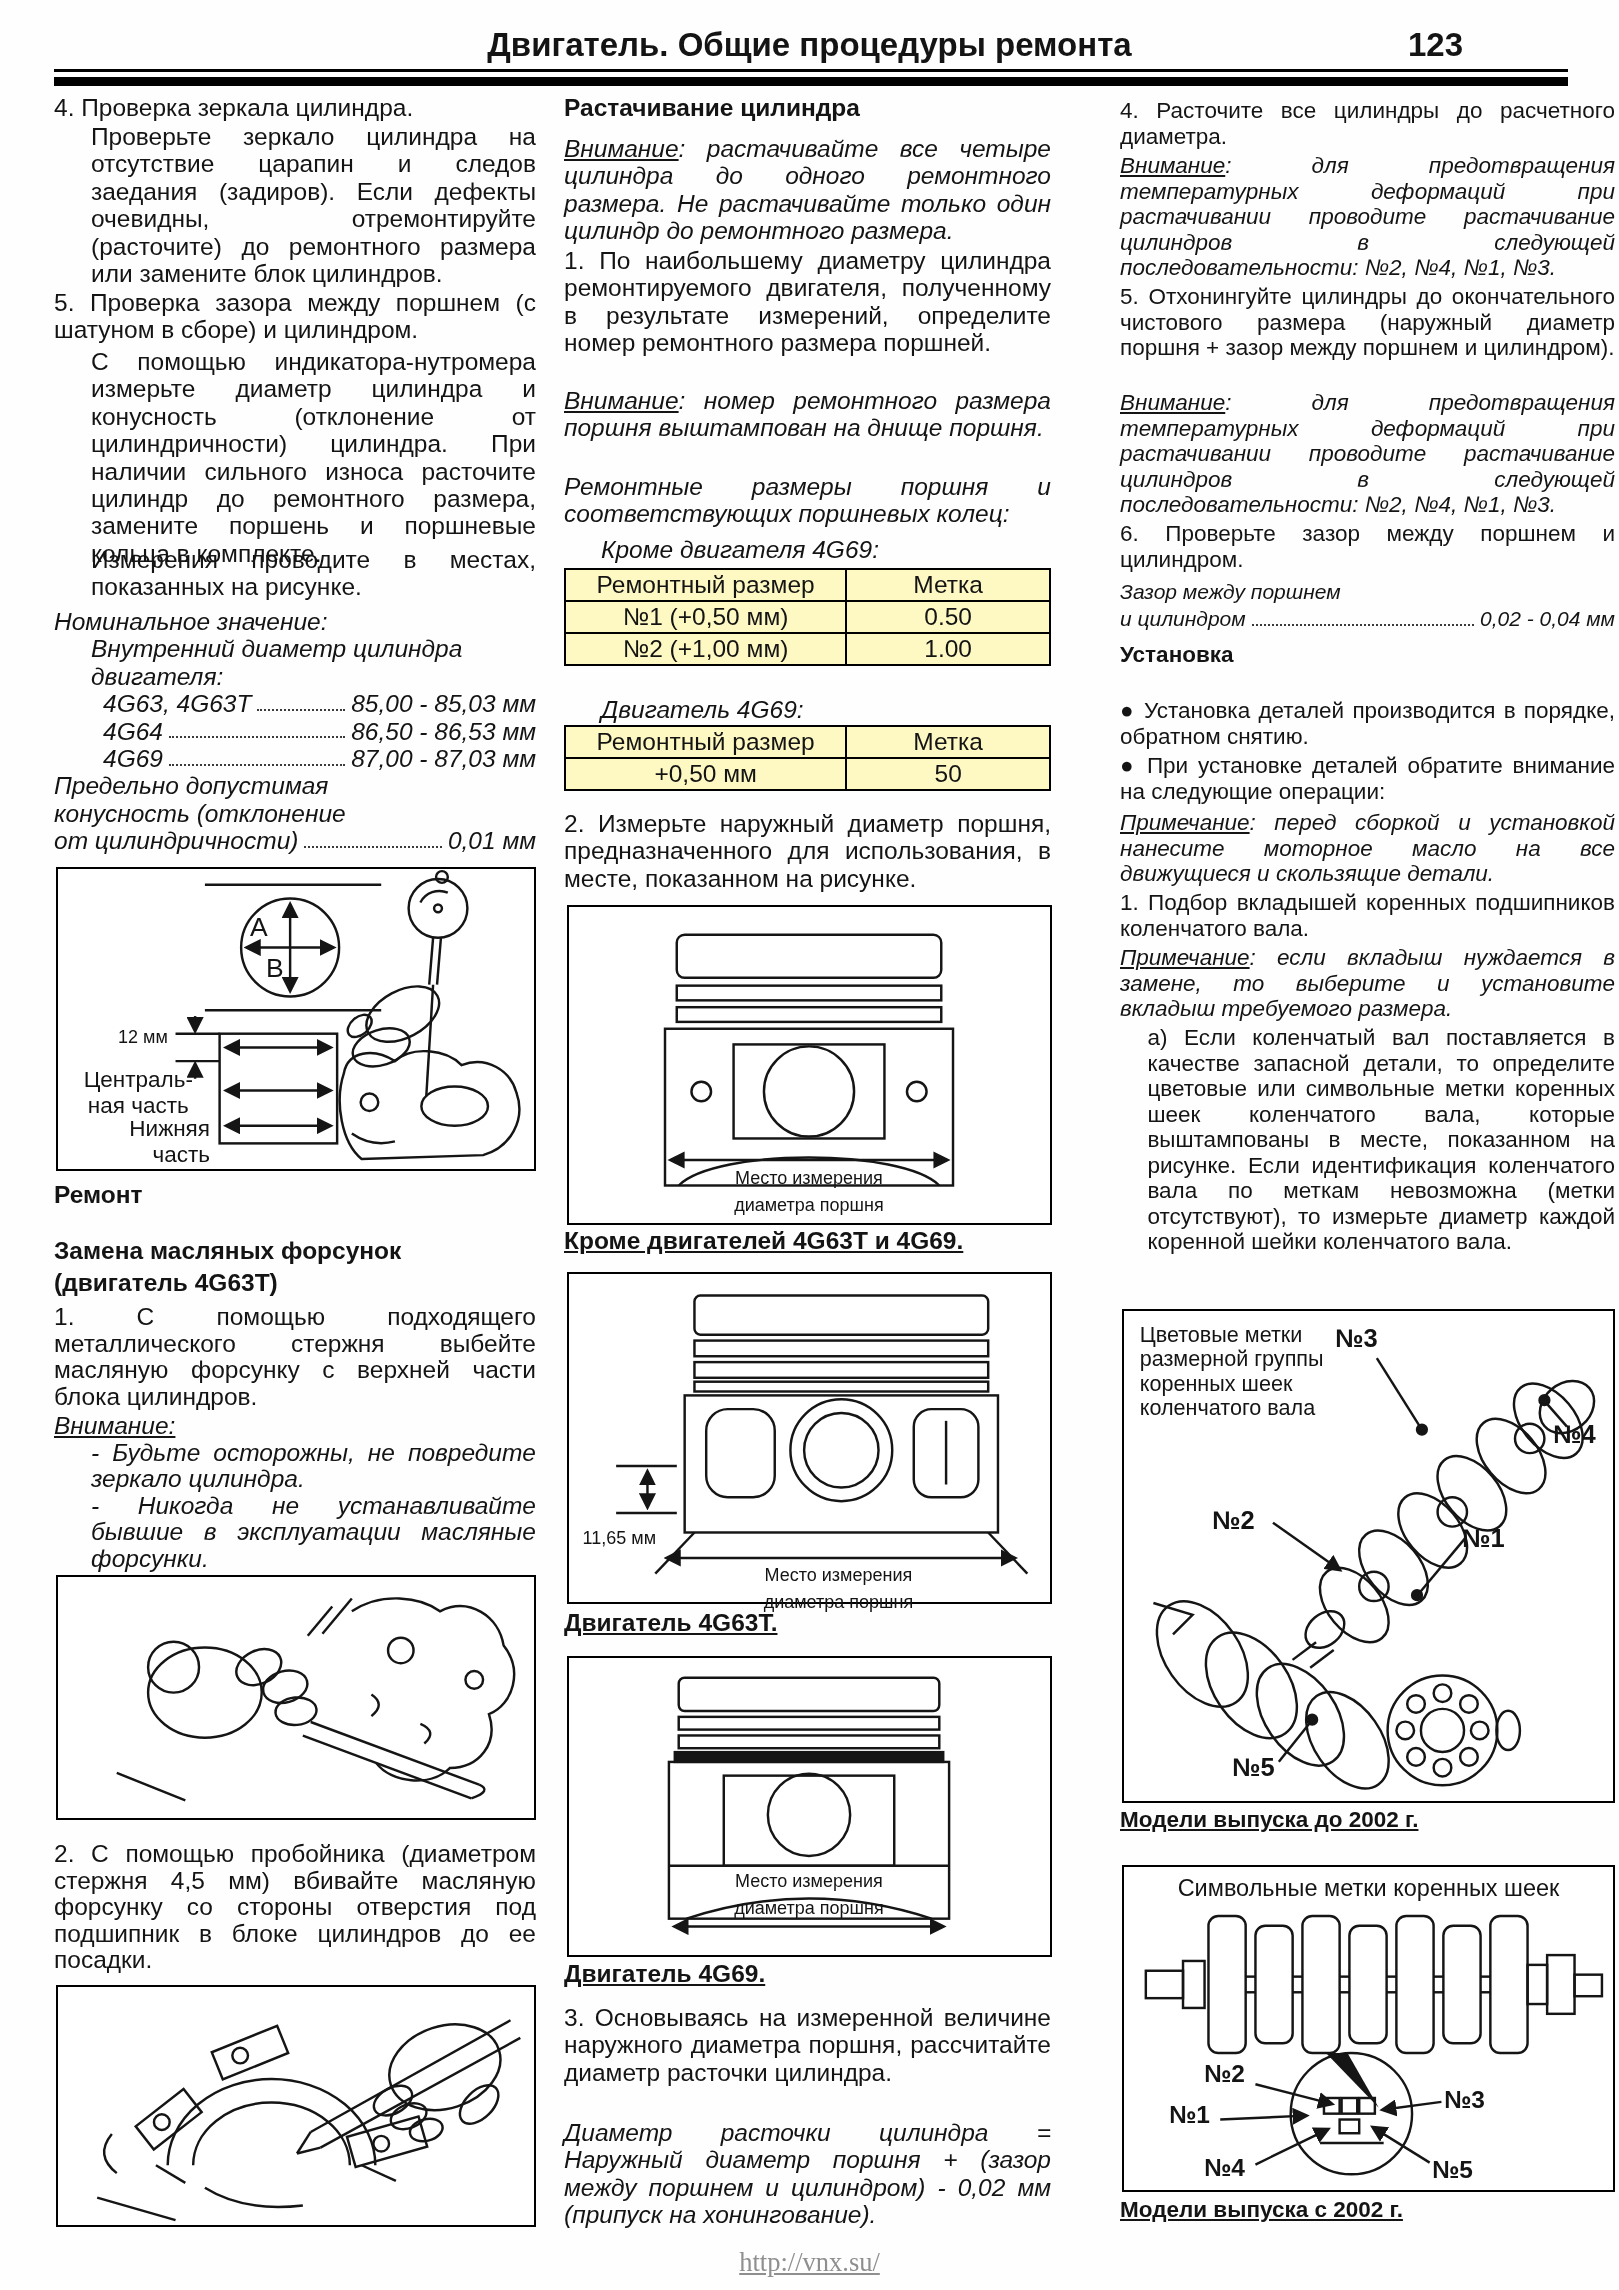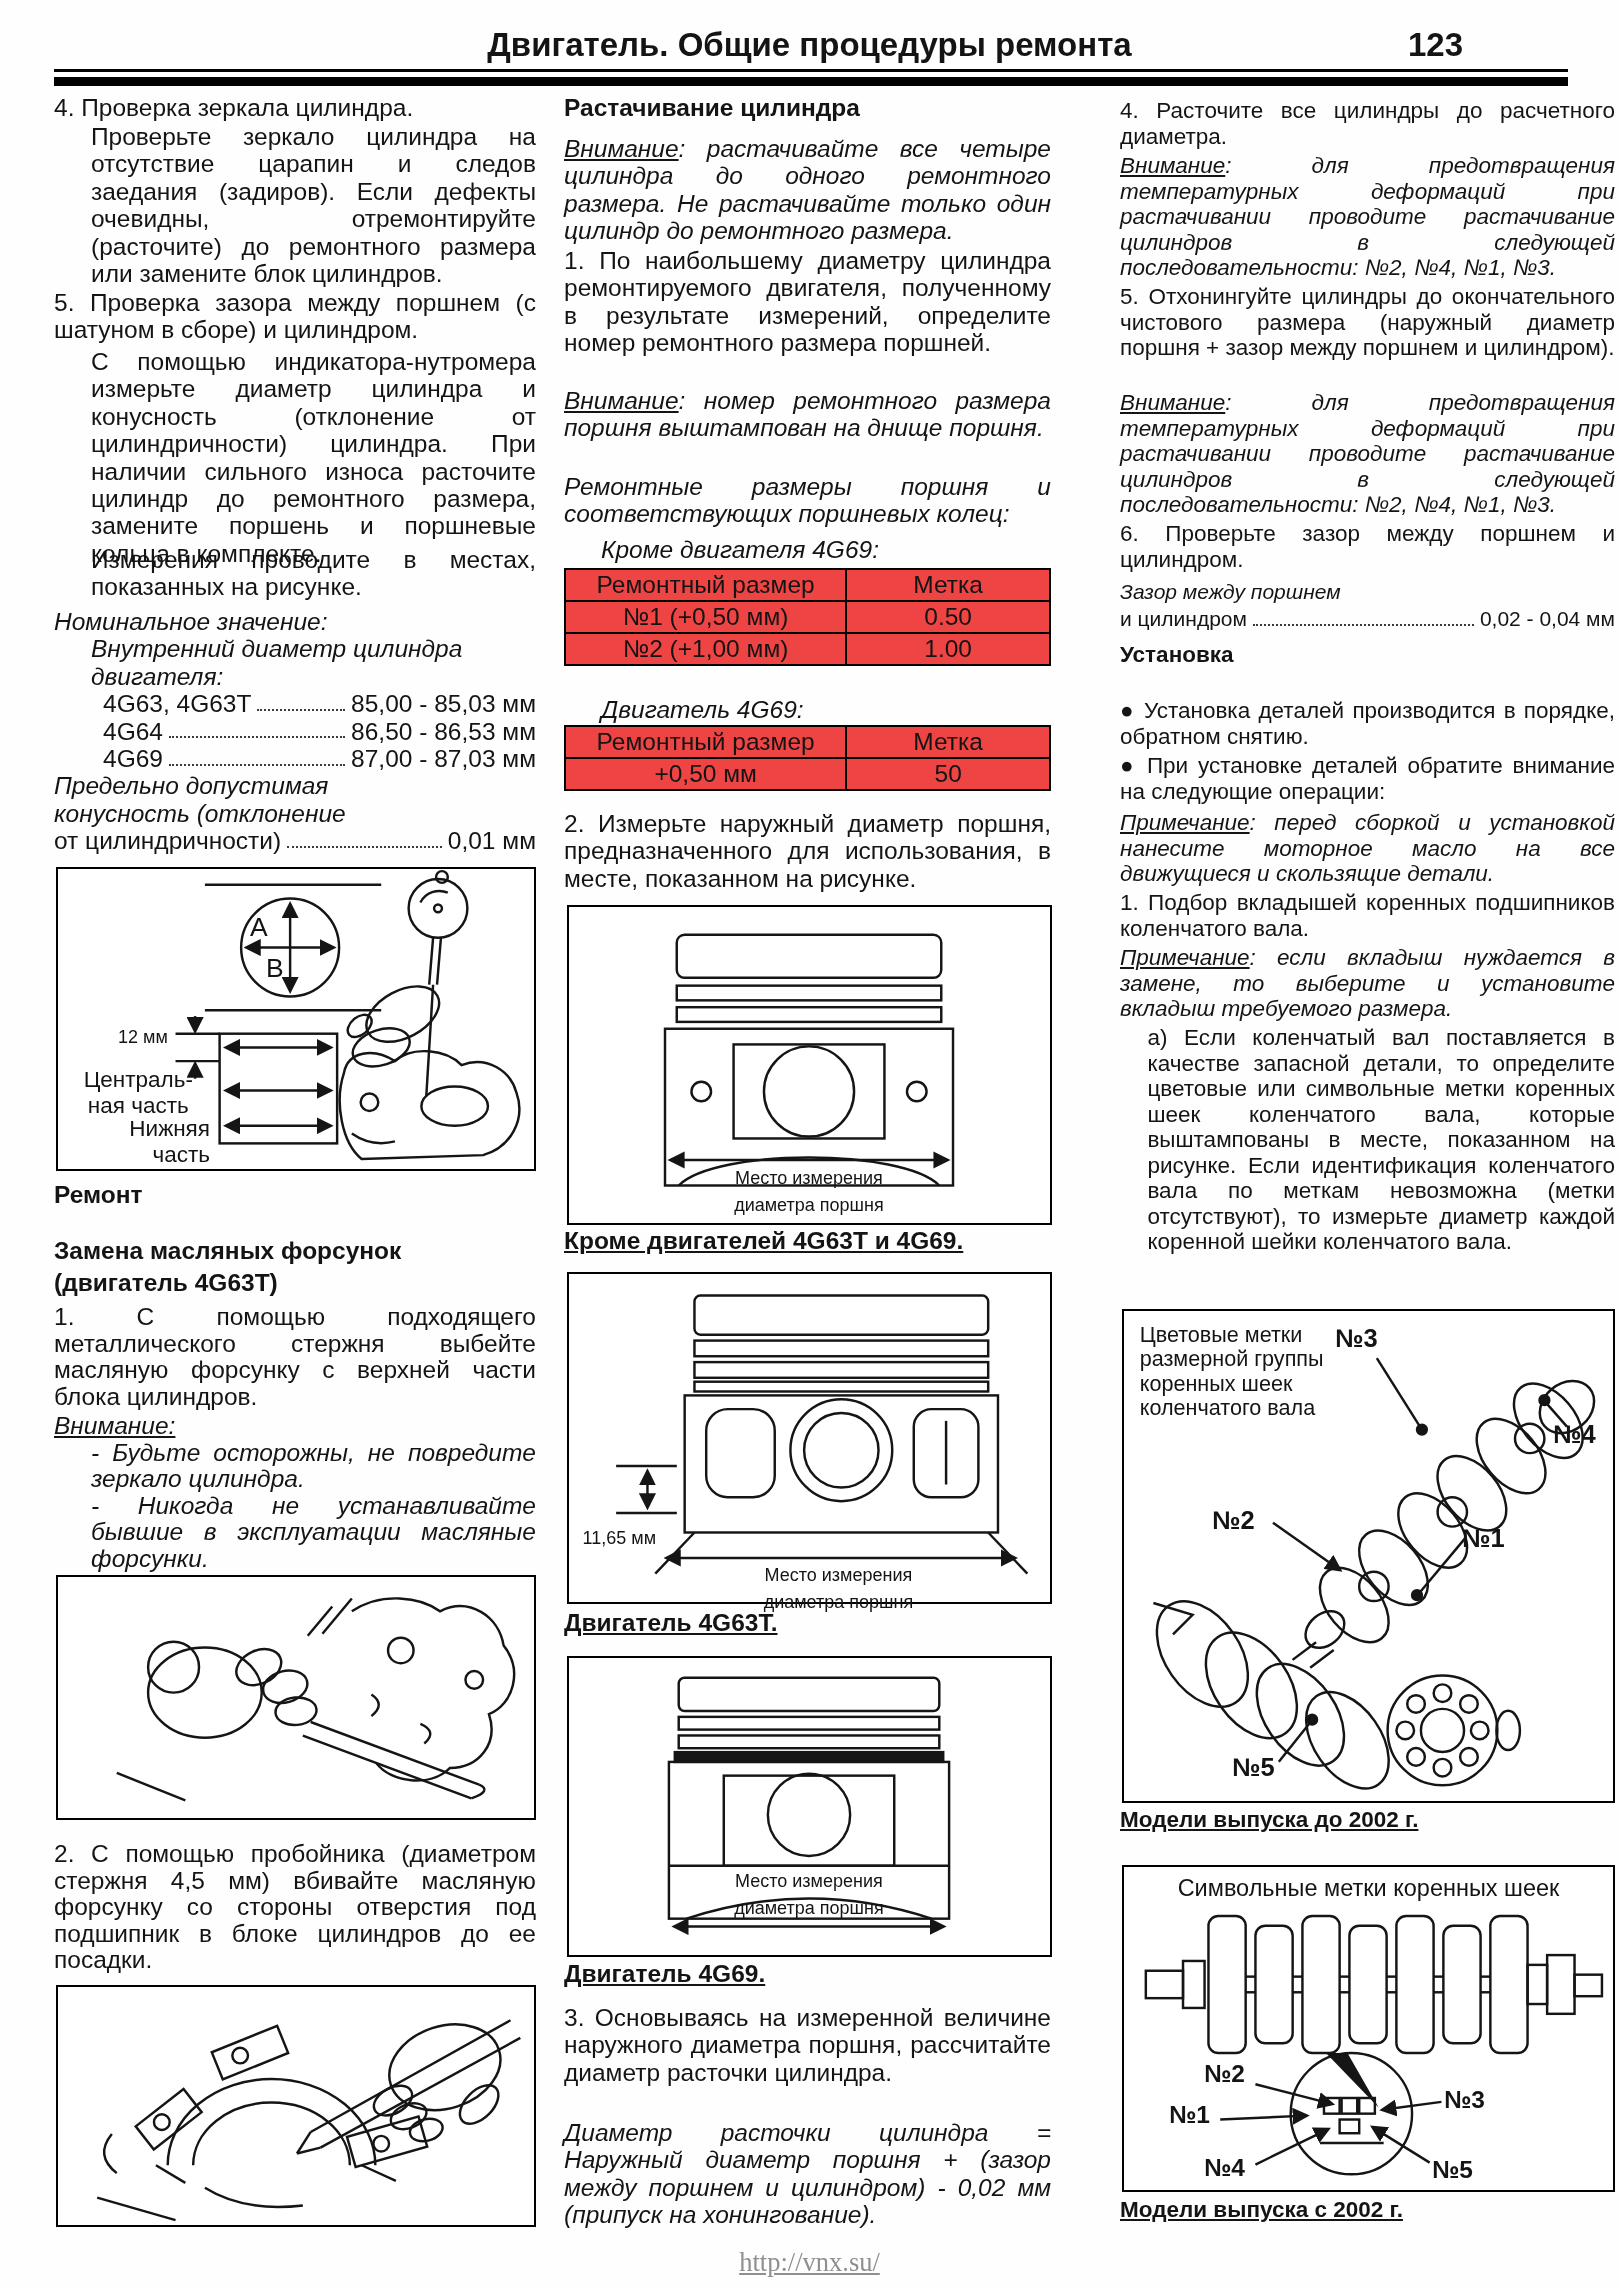--- a/index.html
+++ b/index.html
@@ -17,29 +17,29 @@
   .it{font-style:italic;}
   .b{font-weight:bold;}
   .u{text-decoration:underline;}
   .ind{left:37px !important;}
   .ind2{left:27.4px !important;}
   .center{text-align:center;}
   .h-big{font-size:41px;font-weight:bold;line-height:45px;text-align:left;}
   .h-mid{font-size:29px;font-weight:bold;line-height:33px;text-align:left;}
   .caption{font-size:27.4px;font-weight:bold;line-height:31px;text-align:left;}
   .specline{font-style:italic;}
-  .specrow{display:flex;align-items:flex-end;}
+  .specrow{display:flex;align-items:flex-end;font-style:italic;}
   .specrow .nm{white-space:nowrap;}
   .specrow .val{white-space:nowrap;}
   .leader{flex:1 1 auto;border-bottom:2.9px dotted #3a3a3a;margin:0 5.9px 6.9px 5.9px;min-width:19.6px;}
   .ml50{margin-left:49px;}
   .figbox{position:absolute;border:2.9px solid #000;background:#fff;}
   .figlabel{position:absolute;white-space:pre-line;font-size:18px;line-height:26.5px;}
   .fig-cap{position:absolute;left:0;text-decoration:underline;}
-  table.sz{border-collapse:collapse;width:100%;table-layout:fixed;background:#ef4444;}
+  table.sz{border-collapse:collapse;width:100%;table-layout:fixed;background:#fef9c3;}
   table.sz td,table.sz th{border:2.9px solid #000;font-weight:normal;font-size:24.5px;
       text-align:center;vertical-align:middle;height:30px;padding:0 3.9px;}
   .hdr-title{position:absolute;left:0;right:0;top:25.5px;text-align:center;
       font-size:33px;font-weight:bold;}
   .hdr-num{position:absolute;top:25.5px;right:156px;font-size:33px;font-weight:bold;}
   .rule-thin{position:absolute;left:54px;right:51px;top:69px;height:2.9px;background:#000;}
   .rule-thick{position:absolute;left:54px;right:51px;top:77px;height:8.8px;background:#000;}
   .footer-link{position:absolute;left:0;right:0;top:2247px;text-align:center;
       font-family:"Liberation Serif", serif;font-size:26.5px;color:#8f8f8f;
       text-decoration:underline;}

